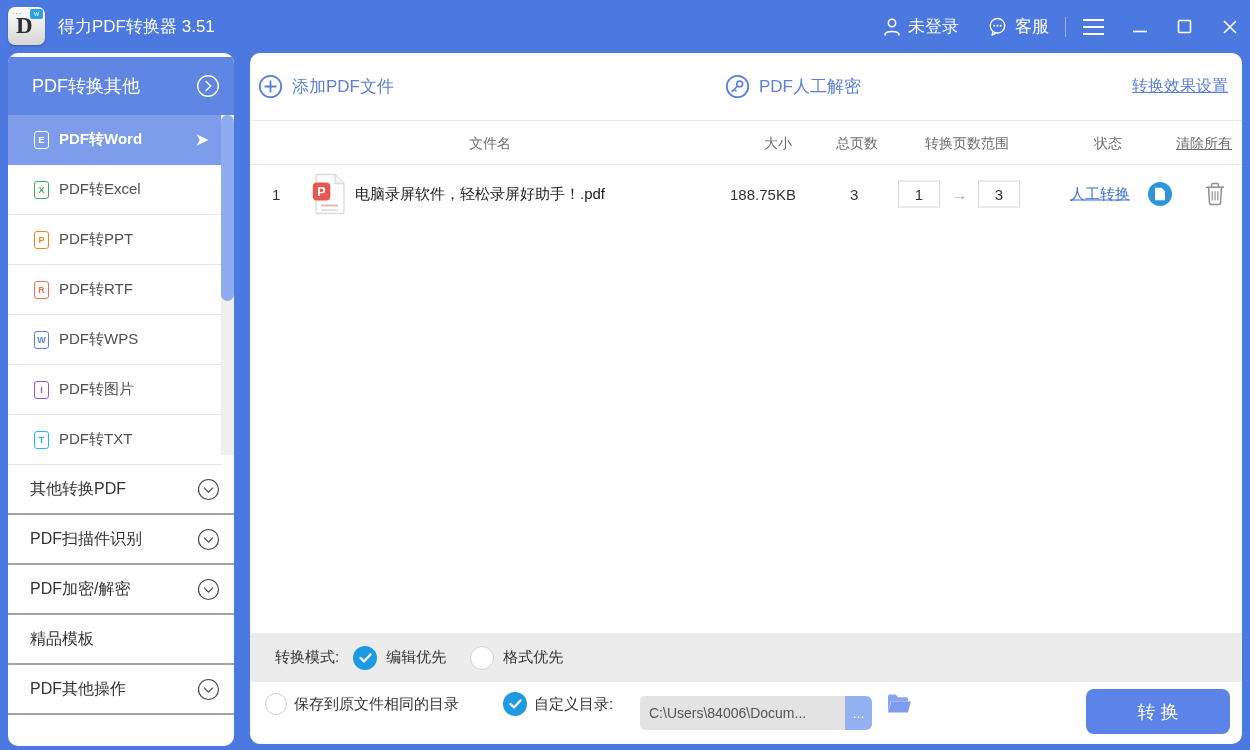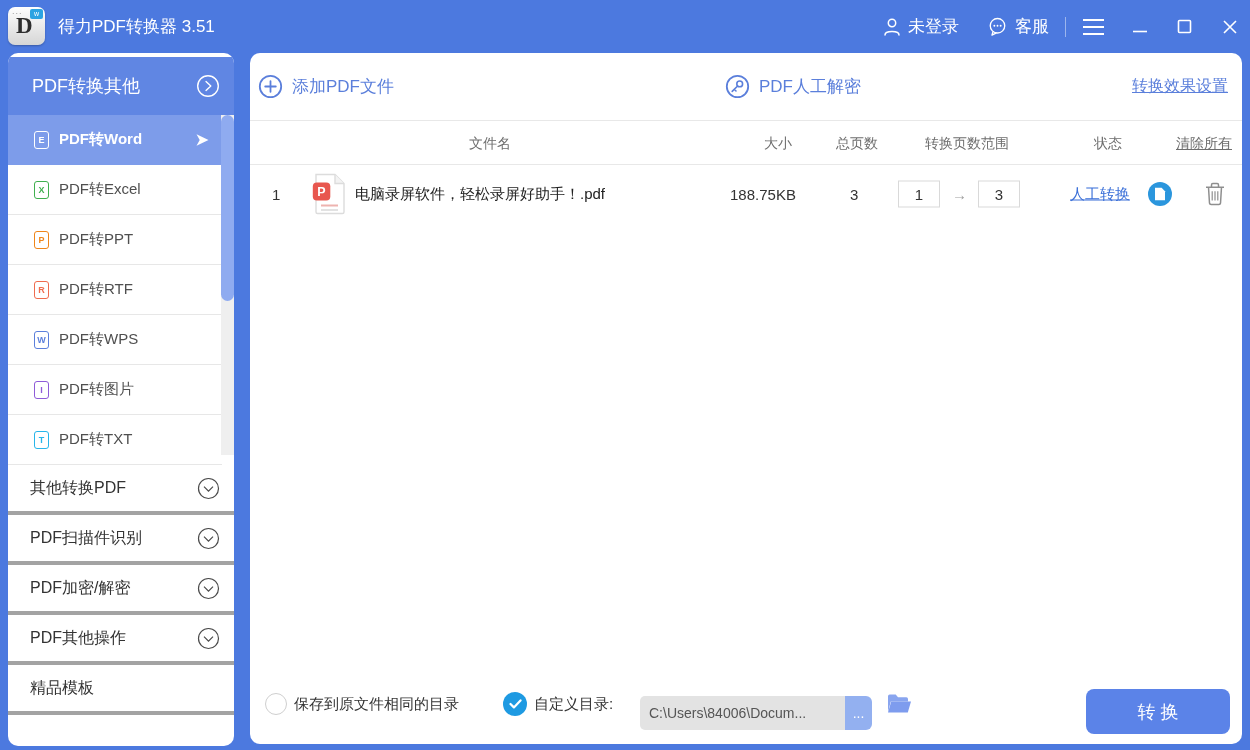--- a/index.html
+++ b/index.html
@@ -36,21 +36,21 @@
   .sb-item { position:relative; height:50px; display:flex; align-items:center; gap:10px; padding-left:26px;
              border-bottom:1px solid #e7e7e7; font-size:15px; color:#4f4f4f; cursor:pointer; }
   .sb-item.selected { background:#7d9cea; color:#fff; font-weight:bold; border-bottom-color:#7d9cea; }
   .doc-ic { width:15px; height:18px; border:1.5px solid currentColor; border-radius:3px; display:flex;
             align-items:center; justify-content:center; flex:0 0 auto; }
   .doc-ic i { font-style:normal; font-size:9px; font-weight:bold; color:currentColor; }
   .sel-arrow { position:absolute; right:12px; top:18px; }
   .sb-scroll { position:absolute; right:0; top:62px; width:13px; height:340px; background:#efefef; }
   .sb-thumb { width:13px; height:186px; background:#8fabf0; border-radius:7px; }
   .sb-section { height:50px; display:flex; align-items:center; justify-content:space-between;
-            padding:0 14px 0 22px; border-bottom:4px solid #a3a3a3; font-size:16px; color:#333; cursor:pointer; }
+            padding:0 14px 0 22px; border-bottom:2px solid #a3a3a3; font-size:16px; color:#333; cursor:pointer; }
 
   
   .main { position:absolute; left:250px; top:53px; width:992px; height:691px; background:#fff;
           border-radius:10px; overflow:hidden; }
   .toolbar { position:relative; height:67px; }
   .tool-btn { position:absolute; top:0; height:67px; display:flex; align-items:center; gap:9px;
           color:#5b7fdb; font-size:17px; cursor:pointer; }
   .tb-add { left:8px; } .tb-manual { left:245px; } .tb-decrypt { left:475px; }
   .settings-link { position:absolute; right:14px; top:0; height:67px; display:flex; align-items:center;
           color:#5b7fdb; font-size:16px; text-decoration:underline; cursor:pointer; }
@@ -249,30 +249,30 @@
     <div class="sb-section">
       <span>PDF加密/解密</span>
       <span style="display:flex">
         <svg width="23" height="23" viewBox="0 0 23 23">
             <circle cx="11.5" cy="11.5" r="10" fill="none" stroke="#4a4a4a" stroke-width="1.2"></circle>
             <path d="M7 9.6l4.5 4.6L16 9.6" fill="none" stroke="#4a4a4a" stroke-width="1.2"></path>
           </svg>
       </span>
     </div>
     <div class="sb-section">
+      <span>精品模板</span>
+    </div>
+    <div class="sb-section">
       <span>PDF其他操作</span>
       <span style="display:flex">
         <svg width="23" height="23" viewBox="0 0 23 23">
             <circle cx="11.5" cy="11.5" r="10" fill="none" stroke="#4a4a4a" stroke-width="1.2"></circle>
             <path d="M7 9.6l4.5 4.6L16 9.6" fill="none" stroke="#4a4a4a" stroke-width="1.2"></path>
           </svg>
       </span>
-    </div>
-    <div class="sb-section">
-      <span>精品模板</span>
     </div>
   </div>
 
   <div class="main">
 
     <div class="toolbar">
       <div class="tool-btn tb-add">
         <span style="display:flex">
           <svg width="25" height="25" viewBox="0 0 25 25">
               <circle cx="12.5" cy="12.5" r="10.7" fill="none" stroke="#5b7fdb" stroke-width="1.8"></circle>
@@ -332,20 +332,31 @@
       <span class="fr fr-trash">
         <svg width="22" height="24" viewBox="0 0 22 24">
           <path d="M2 5.2h18" stroke="#8f8f8f" stroke-width="1.5"></path>
           <path d="M7.5 5V2.9a1.3 1.3 0 0 1 1.3-1.3h4.4a1.3 1.3 0 0 1 1.3 1.3V5" fill="none" stroke="#8f8f8f" stroke-width="1.5"></path>
           <path d="M4.5 5.2l1 16a1.6 1.6 0 0 0 1.6 1.4h7.8a1.6 1.6 0 0 0 1.6-1.4l1-16" fill="none" stroke="#8f8f8f" stroke-width="1.5"></path>
           <path d="M8.2 9.2v9.3M11 9.2v9.3M13.8 9.2v9.3" stroke="#8f8f8f" stroke-width="1.2"></path>
         </svg>
       </span>
     </div>
 
+    <div class="mode-bar">
+      <span class="mode-label">转换模式:</span>
+      <span class="radio checked">
+        <svg width="13" height="10" viewBox="0 0 13 10">
+            <path d="M1.5 5l3.4 3.4 6.6-7" fill="none" stroke="#fff" stroke-width="2.2" stroke-linecap="round" stroke-linejoin="round"></path>
+          </svg>
+      </span>
+      <span class="opt-label">编辑优先</span>
+      <span class="radio empty"></span>
+      <span class="opt-label2">格式优先</span>
+    </div>
 
     <div class="bottom-bar">
       <span class="radio empty bb bb-radio1"></span>
       <span class="bb bb-save">保存到原文件相同的目录</span>
       <span class="radio checked bb bb-radio2">
         <svg width="13" height="10" viewBox="0 0 13 10">
             <path d="M1.5 5l3.4 3.4 6.6-7" fill="none" stroke="#fff" stroke-width="2.2" stroke-linecap="round" stroke-linejoin="round"></path>
           </svg>
       </span>
       <span class="bb bb-custom">自定义目录:</span>

